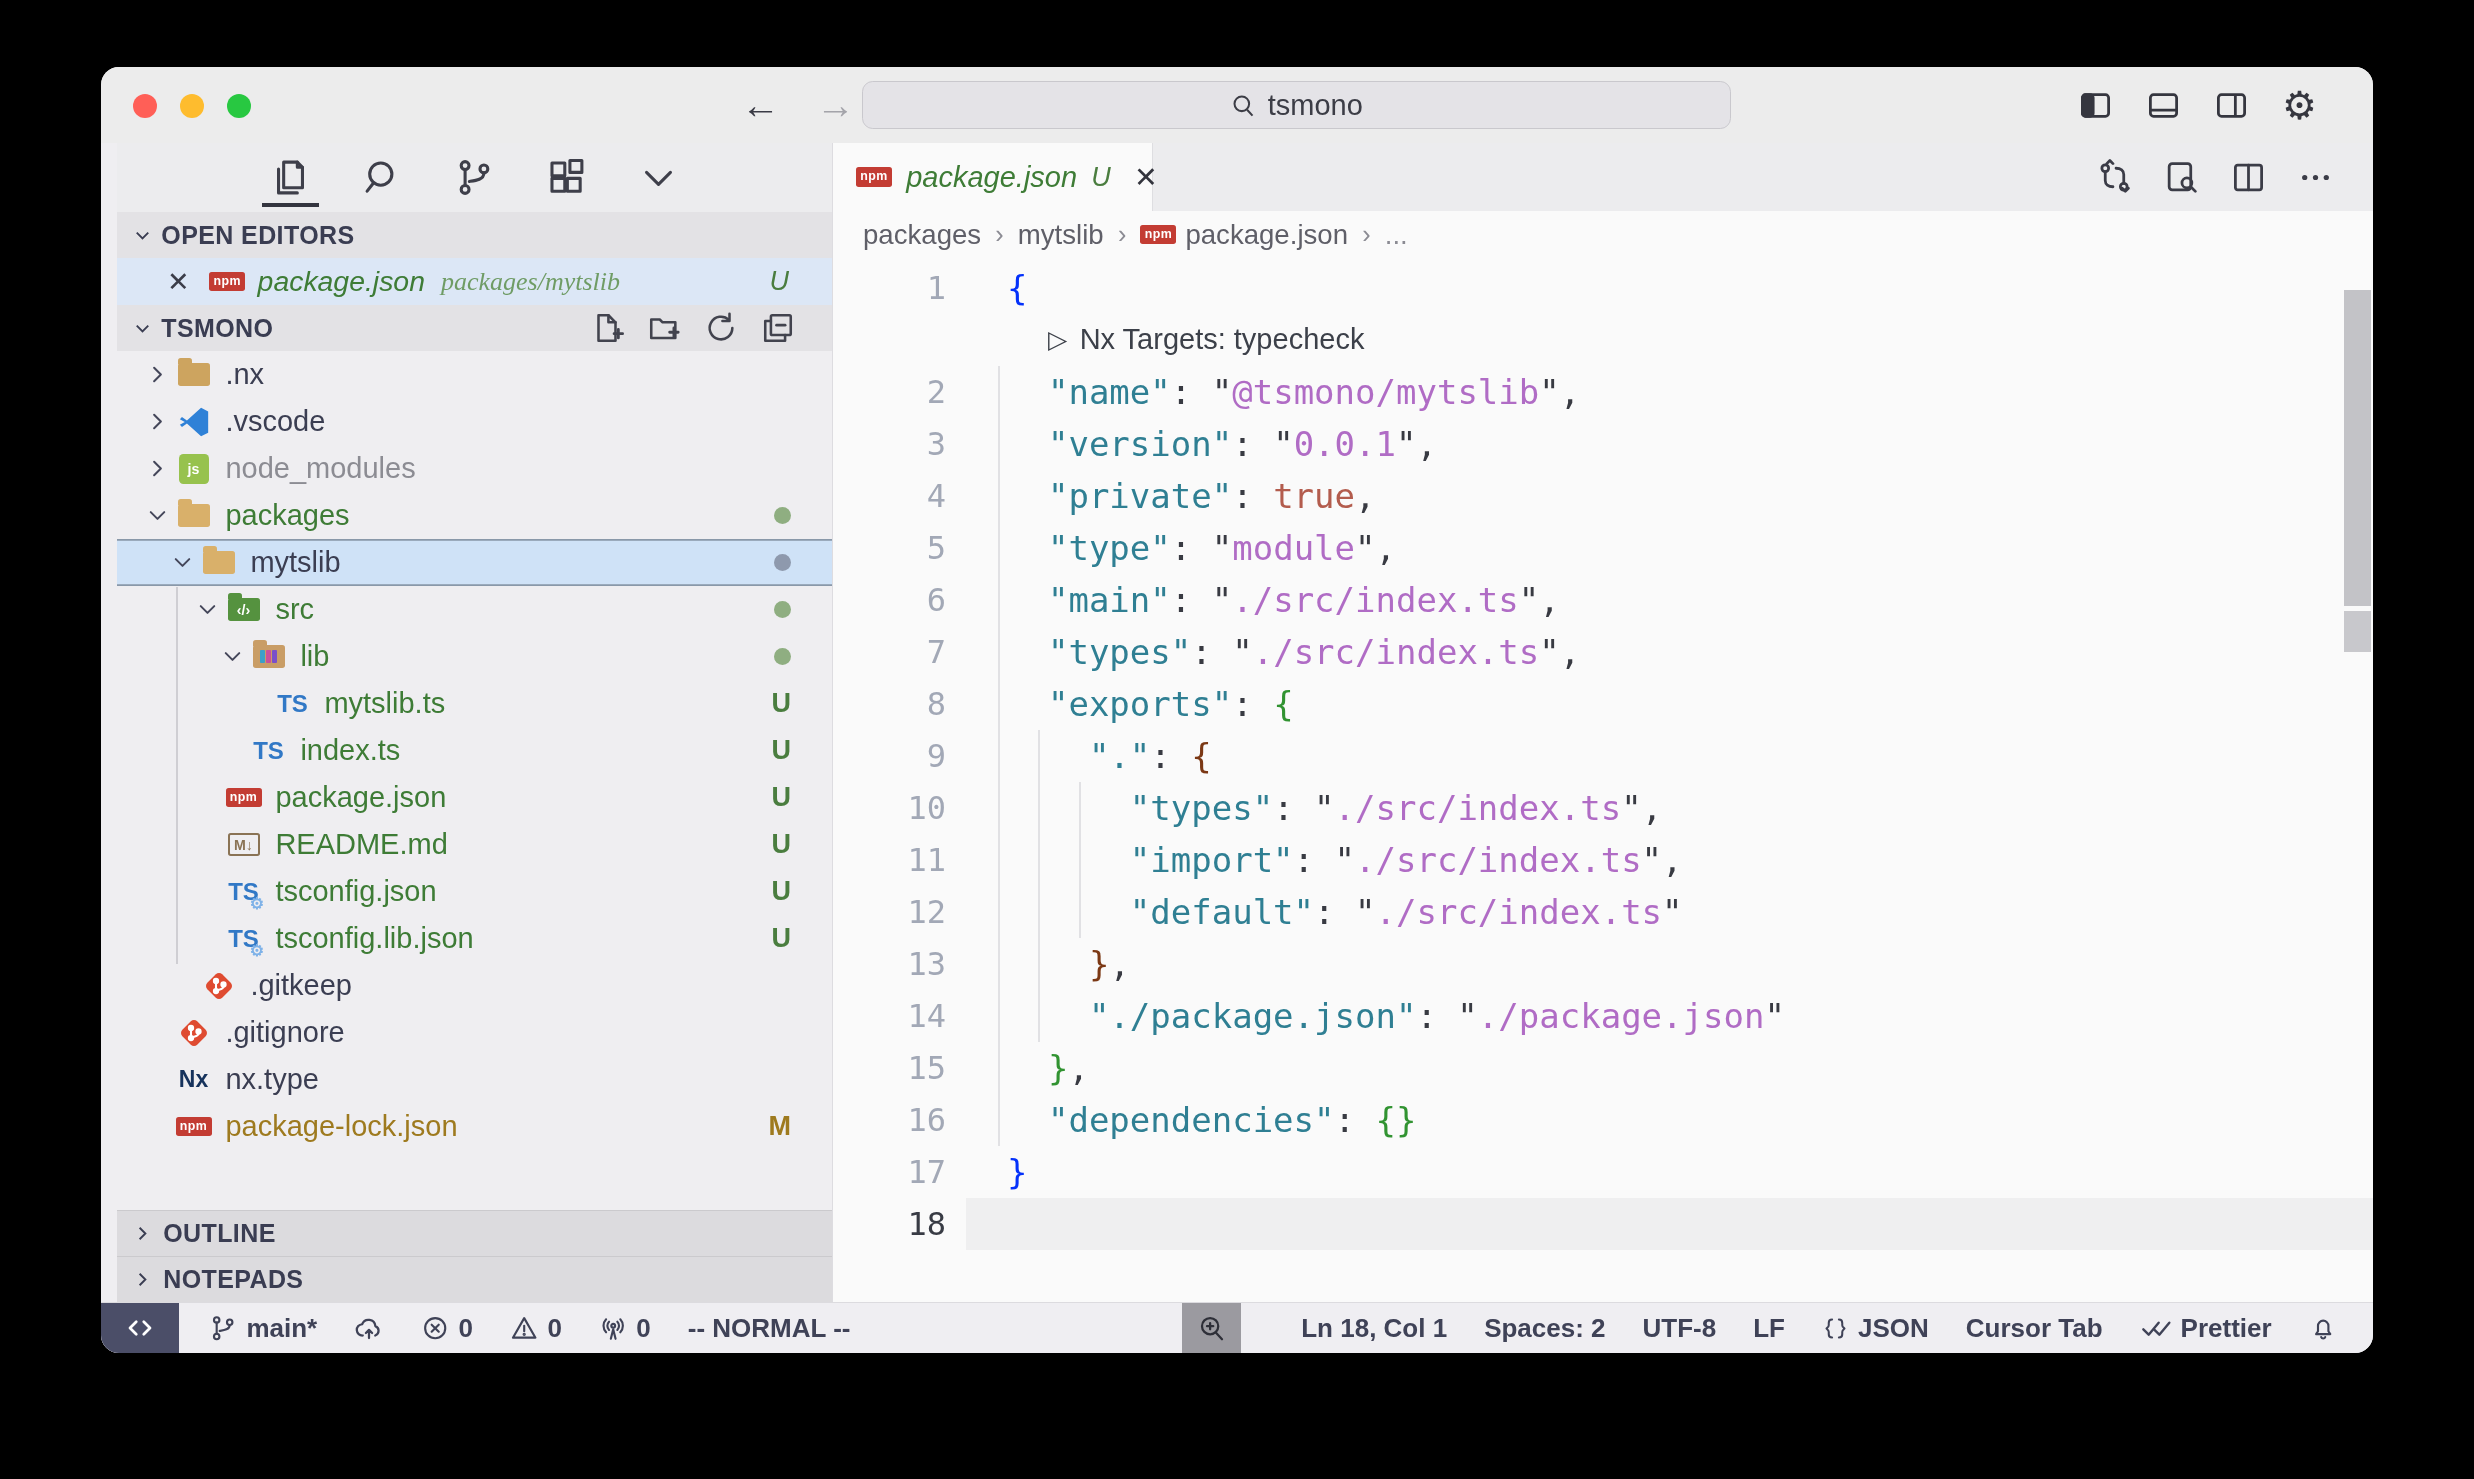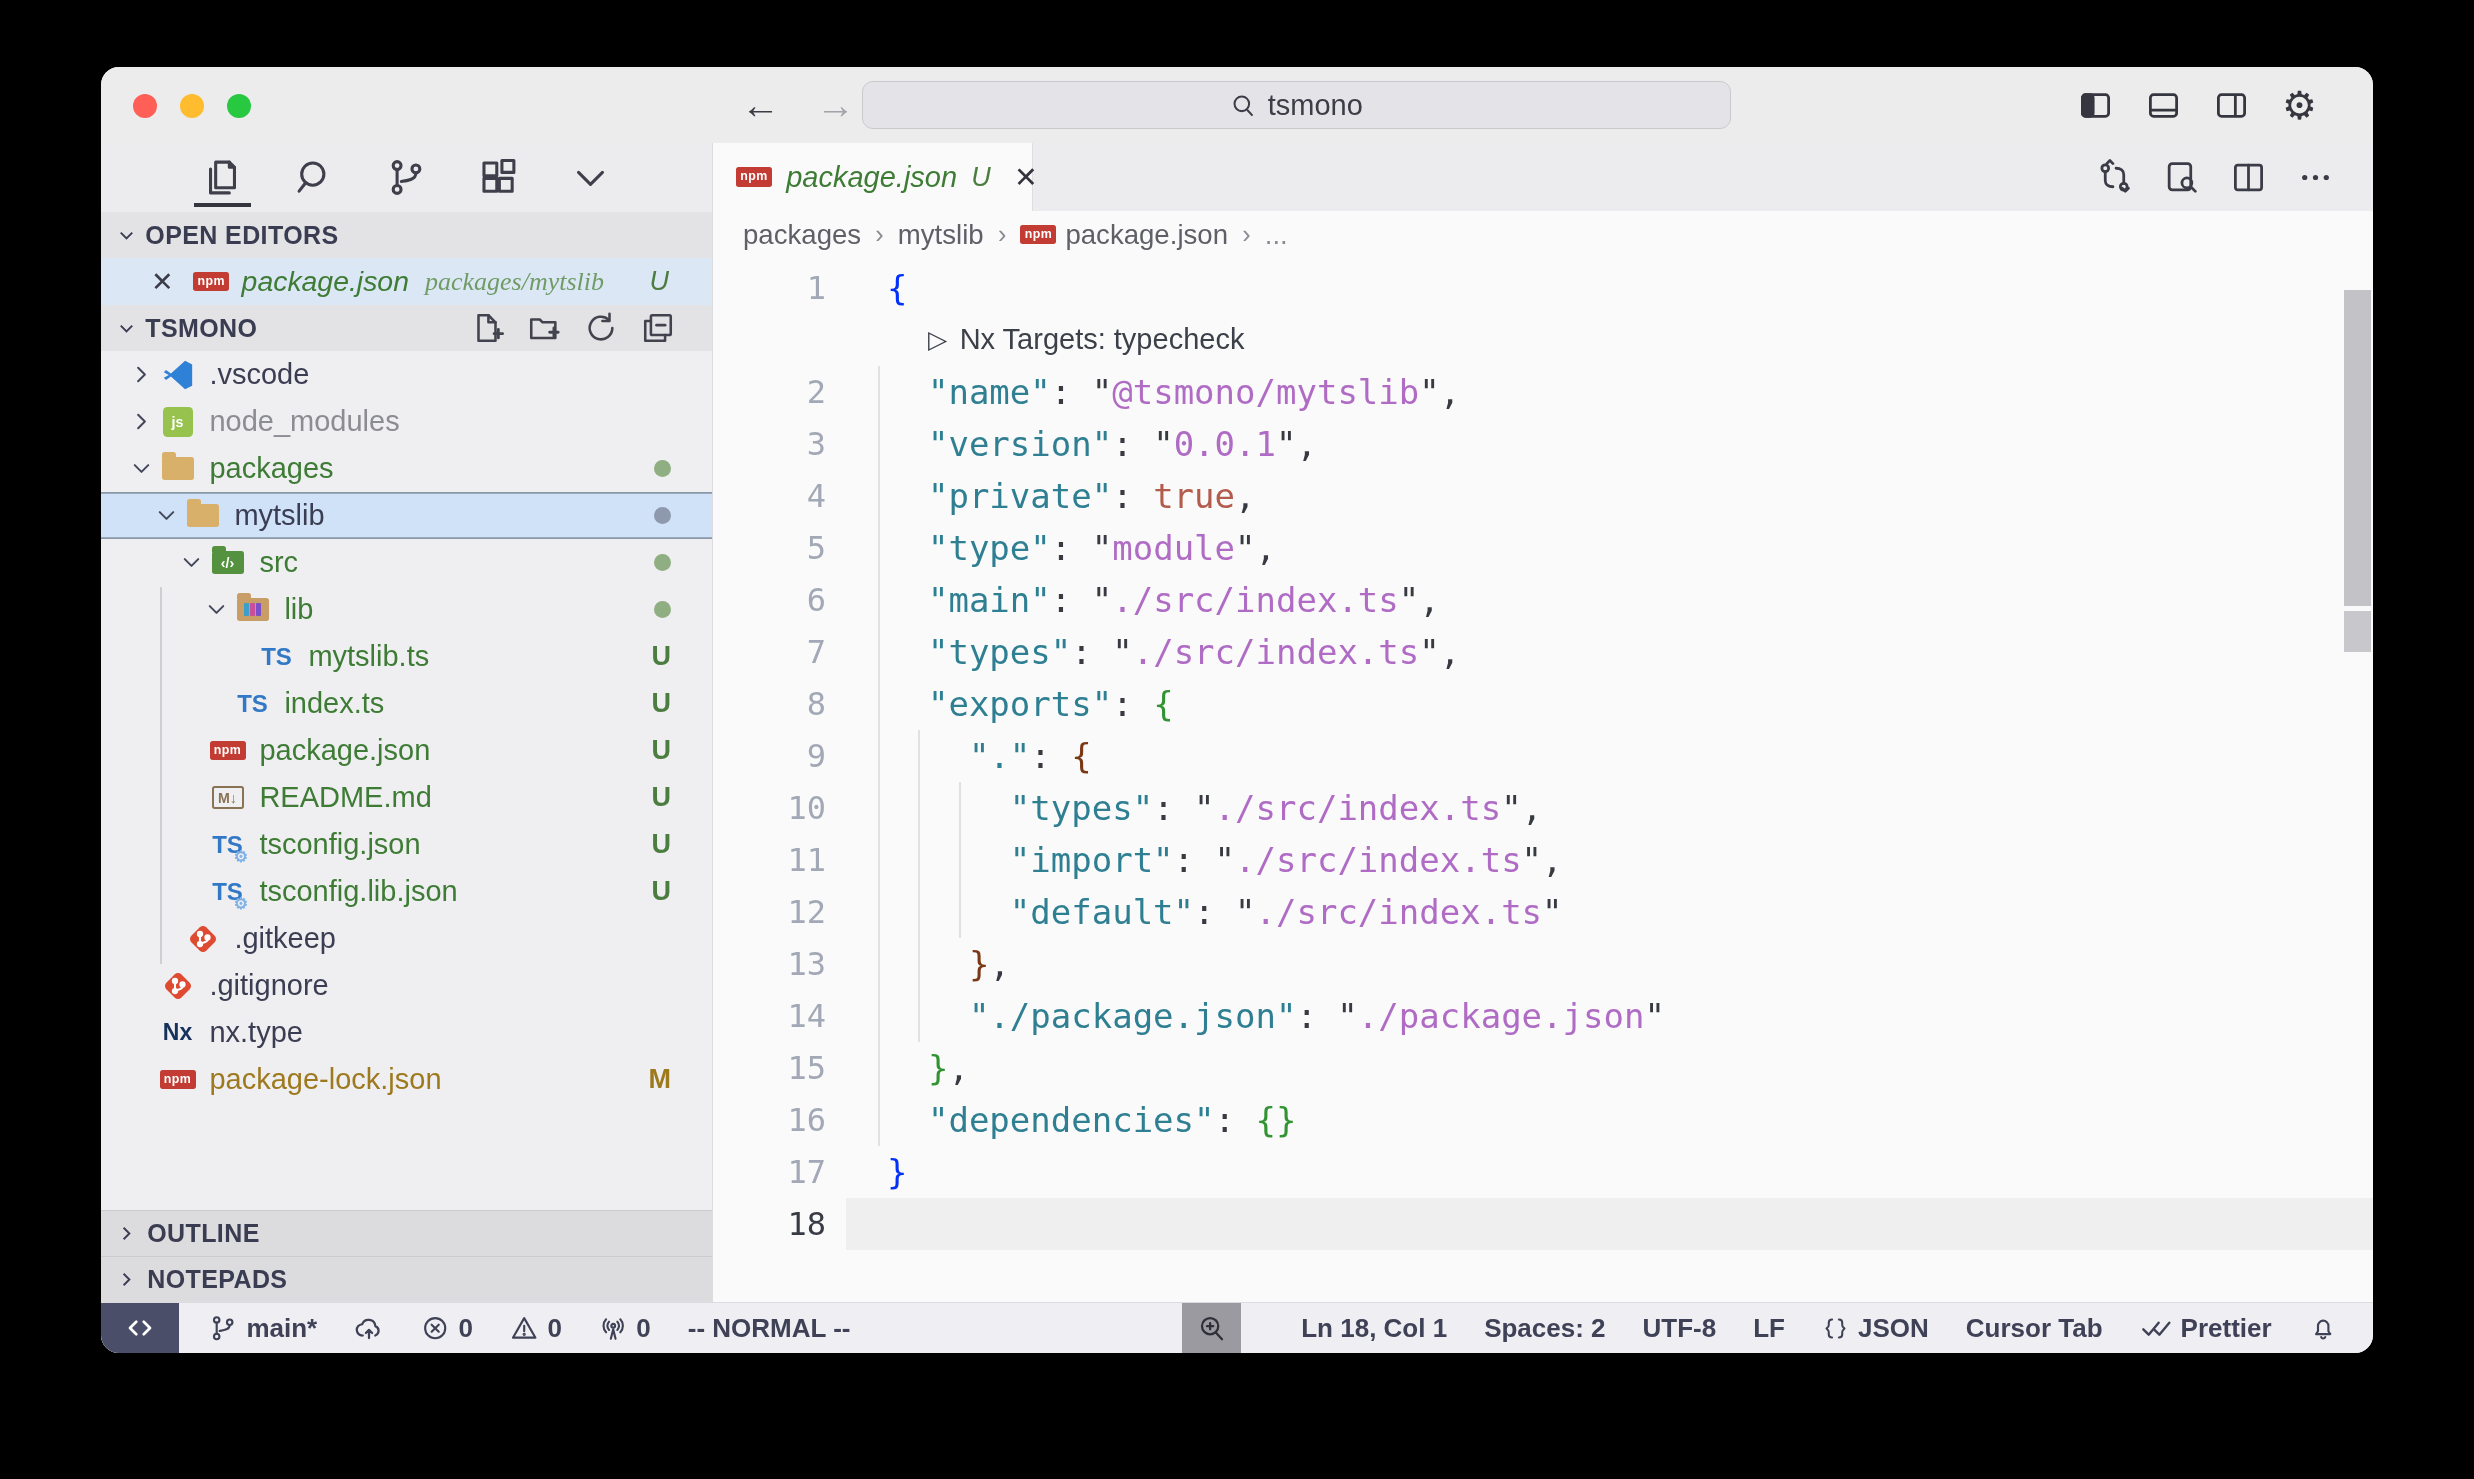--- a/index.html
+++ b/index.html
@@ -20,22 +20,22 @@
   .searchbox { position:absolute; left:761px; top:14.2px; width:869px; height:48px;
                background:#e4e3e7; border:1.8px solid #c9c8cd; border-radius:10.7px;
                display:flex; align-items:center; justify-content:center; gap:10.7px;
                color:#3c3d46; font-size:29px; }
   .tb-right { position:absolute; right:53px; top:18px; display:flex; gap:27px; align-items:center; }
   .tbtn { width:41px; height:41px; display:flex; align-items:center; justify-content:center; color:#35363f; }
   .gear-glyph { font-size:39px; line-height:1; }
 
   
   .main { flex:1; display:flex; min-height:0; }
-  .sidebar { width:612px; flex:none; background:#efeef1; display:flex; flex-direction:column;
-             border-right:1.8px solid #dddce0; min-height:0; }
+  .sidebar { width:732px; flex:none; background:#efeef1; display:flex; flex-direction:column;
+             border-right:1.8px solid #dddce0; min-height:0;padding-left:16px; }
   .activity { height:69px; flex:none; display:flex; align-items:center; justify-content:center;
               gap:46px; background:#ececee; }
   .act-item { position:relative; width:46px; height:59px; display:flex; align-items:center;
               justify-content:center; color:#3e3f4a; }
   .act-item.active:after { content:''; position:absolute; left:-5.3px; right:-5.3px; bottom:0;
               height:3.6px; background:#34353f; }
   .sec-header { height:46px; flex:none; background:#e3e2e5; display:flex; align-items:center;
                 padding:0 14.2px; gap:7.1px; color:#3a3d52; font-weight:bold; font-size:25px;
                 letter-spacing:0.4px; }
   .sec-header .hdr-actions { margin-left:auto; display:flex; gap:23px; padding-right:23px; color:#42434e; }
@@ -268,20 +268,32 @@
             <span><span><svg width="34" height="34" viewBox="0 0 24 24" fill="none" stroke="currentColor" stroke-width="1.8" stroke-linecap="round" stroke-linejoin="round">
                   <rect x="7" y="3" width="14" height="14" rx="1"></rect>
                   <path d="M7 7H3v14h14v-4"></path>
                   <path d="M11 10h6" stroke-width="2"></path>
                 </svg></span></span>
           </span>
       </div>
 
       <div class="tree" id="tree">
         <div class="tree-guide" style="top: 236px; height: 377px;"></div>
+      <div class="row" style="padding-left: 23px;">
+            <span class="chev">
+              <svg width="27" height="27" viewBox="0 0 24 24" fill="none" stroke="currentColor" stroke-width="1.8" stroke-linecap="round" stroke-linejoin="round">
+                <path d="M9 6l6 6-6 6"></path>
+              </svg>
+            </span>
+            <span class="fi">
+              <span class="fold"></span>
+            </span>
+            <span>.nx</span>
+            <span class="row-right"></span>
+          </div>
           <div class="row" style="padding-left: 23px;">
             <span class="chev">
               <svg width="27" height="27" viewBox="0 0 24 24" fill="none" stroke="currentColor" stroke-width="1.8" stroke-linecap="round" stroke-linejoin="round">
                 <path d="M9 6l6 6-6 6"></path>
               </svg>
             </span>
             <span class="fi">
               <svg width="34" height="34" viewBox="0 0 24 24">
                 <polygon points="17,2 7,11 3.5,8.5 2,10 5.5,12 2,14 3.5,15.5 7,13 17,22 22,19.5 22,4.5" fill="#2f81d7"></polygon>
               </svg>

